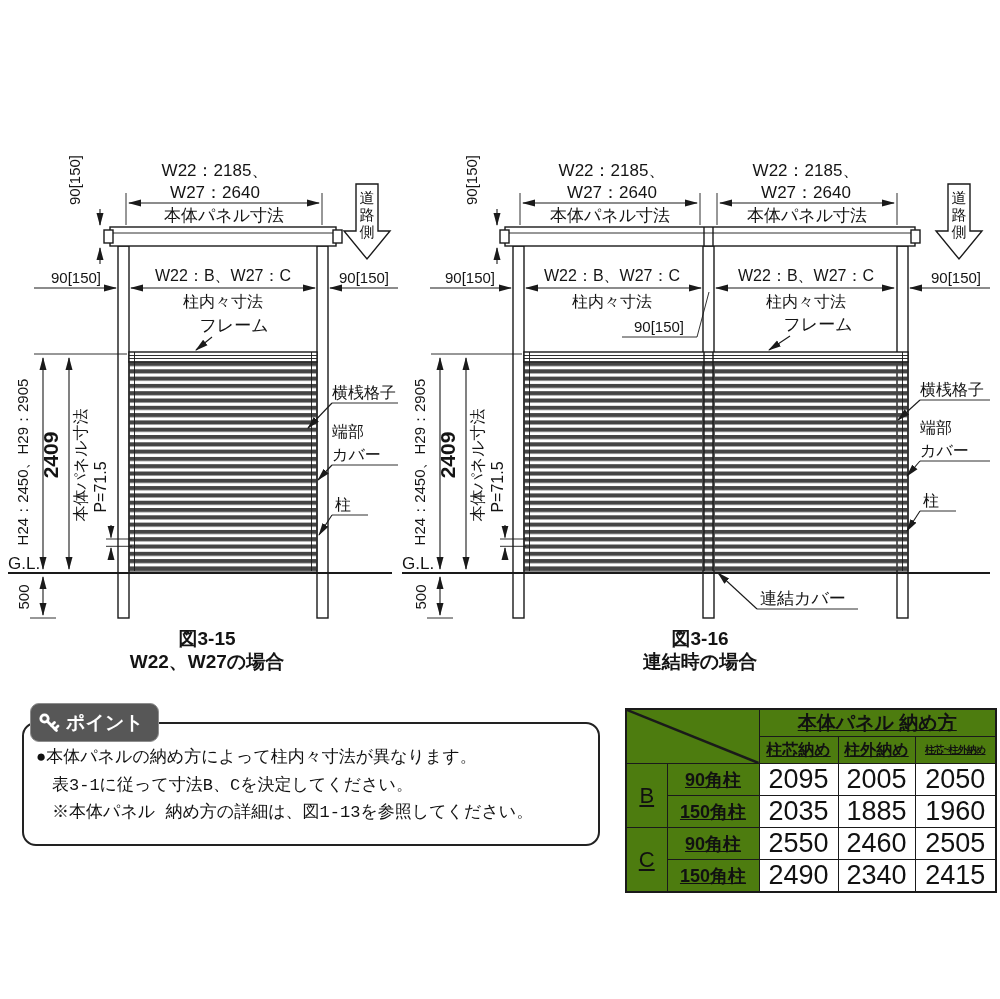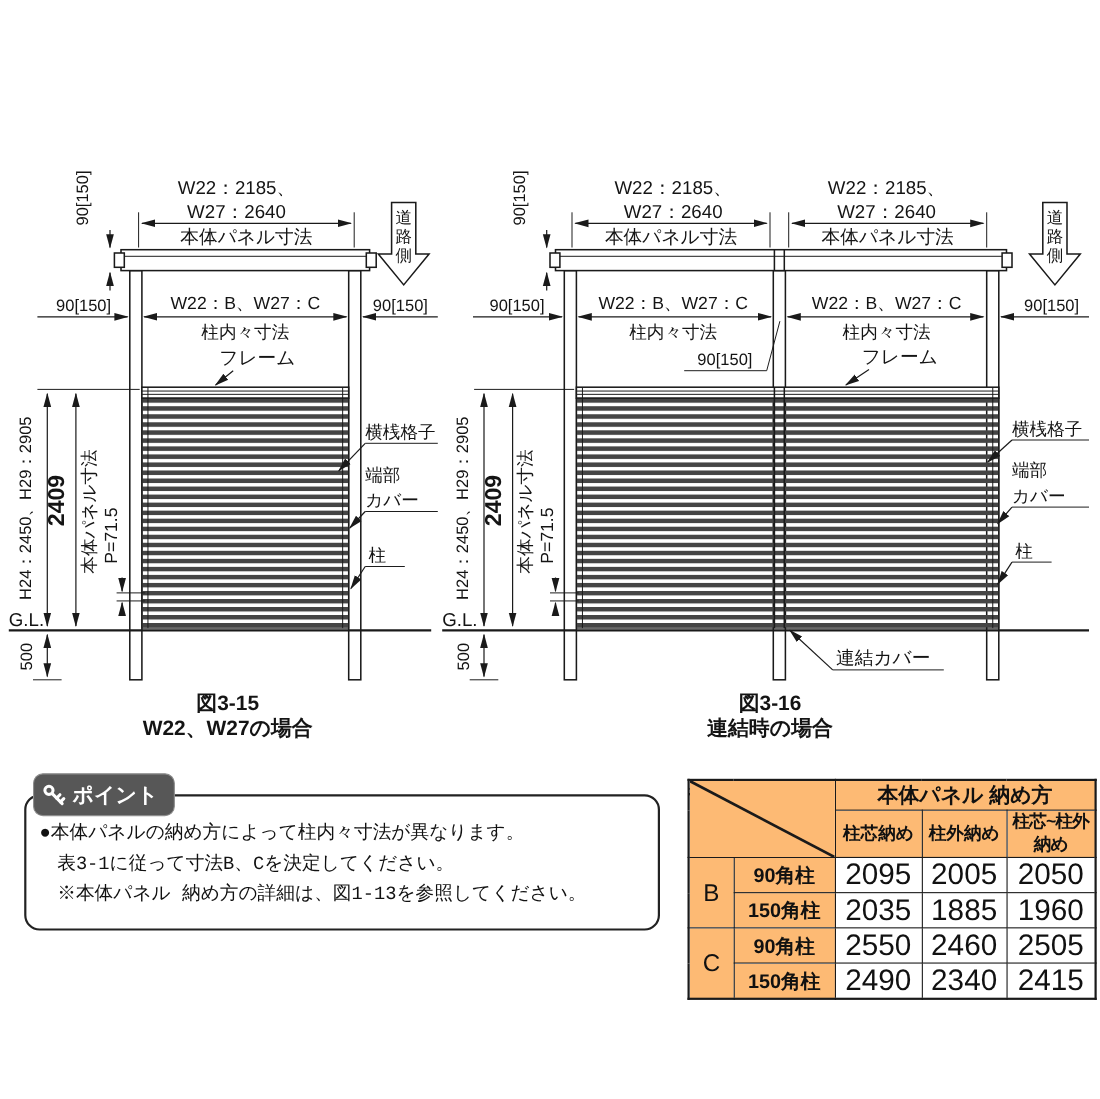--- a/index.html
+++ b/index.html
@@ -23,24 +23,24 @@
   .pline{position:absolute;font-size:17px;white-space:nowrap;z-index:2;font-family:Liberation Mono, monospace;}
   .pl1{left:36px;top:745px;}
   .pl2{left:52px;top:773px;}
   .pl3{left:52px;top:800px;}
   
   .tbl-title{position:absolute;left:626px;top:682px;font-size:18px;font-weight:bold;margin-top:24px;}
   table.spec{position:absolute;left:625px;top:708px;border-collapse:collapse;
              border:2.5px solid #1a1a1a;table-layout:fixed;}
   table.spec td,table.spec th{border:1.6px solid #1a1a1a;text-align:center;padding:0;
              vertical-align:middle;overflow:hidden;}
-  .g{background:#fdba74;}
+  .g{background:#4d7c0f;text-decoration:underline;}
   .hmain{font-size:19px;font-weight:bold;height:25px;}
   .hsub{font-size:16px;font-weight:bold;height:26px;}
-  .hsub-sm{font-size:16px;font-weight:bold;letter-spacing:-0.8px;margin-top:24px;}
+  .hsub-sm{font-size:10px;font-weight:bold;letter-spacing:-0.8px;margin-top:24px;}
   .grp{font-size:22px;font-weight:normal;}
   .typ{font-size:18px;font-weight:bold;}
   .val{font-size:27px;height:27px;font-weight:normal;}
   td.diag{position:relative;}
   td.diag svg{position:absolute;inset:0;width:100%;height:100%;}
 </style>
 </head>
 <body>
 
 <div class="page">

